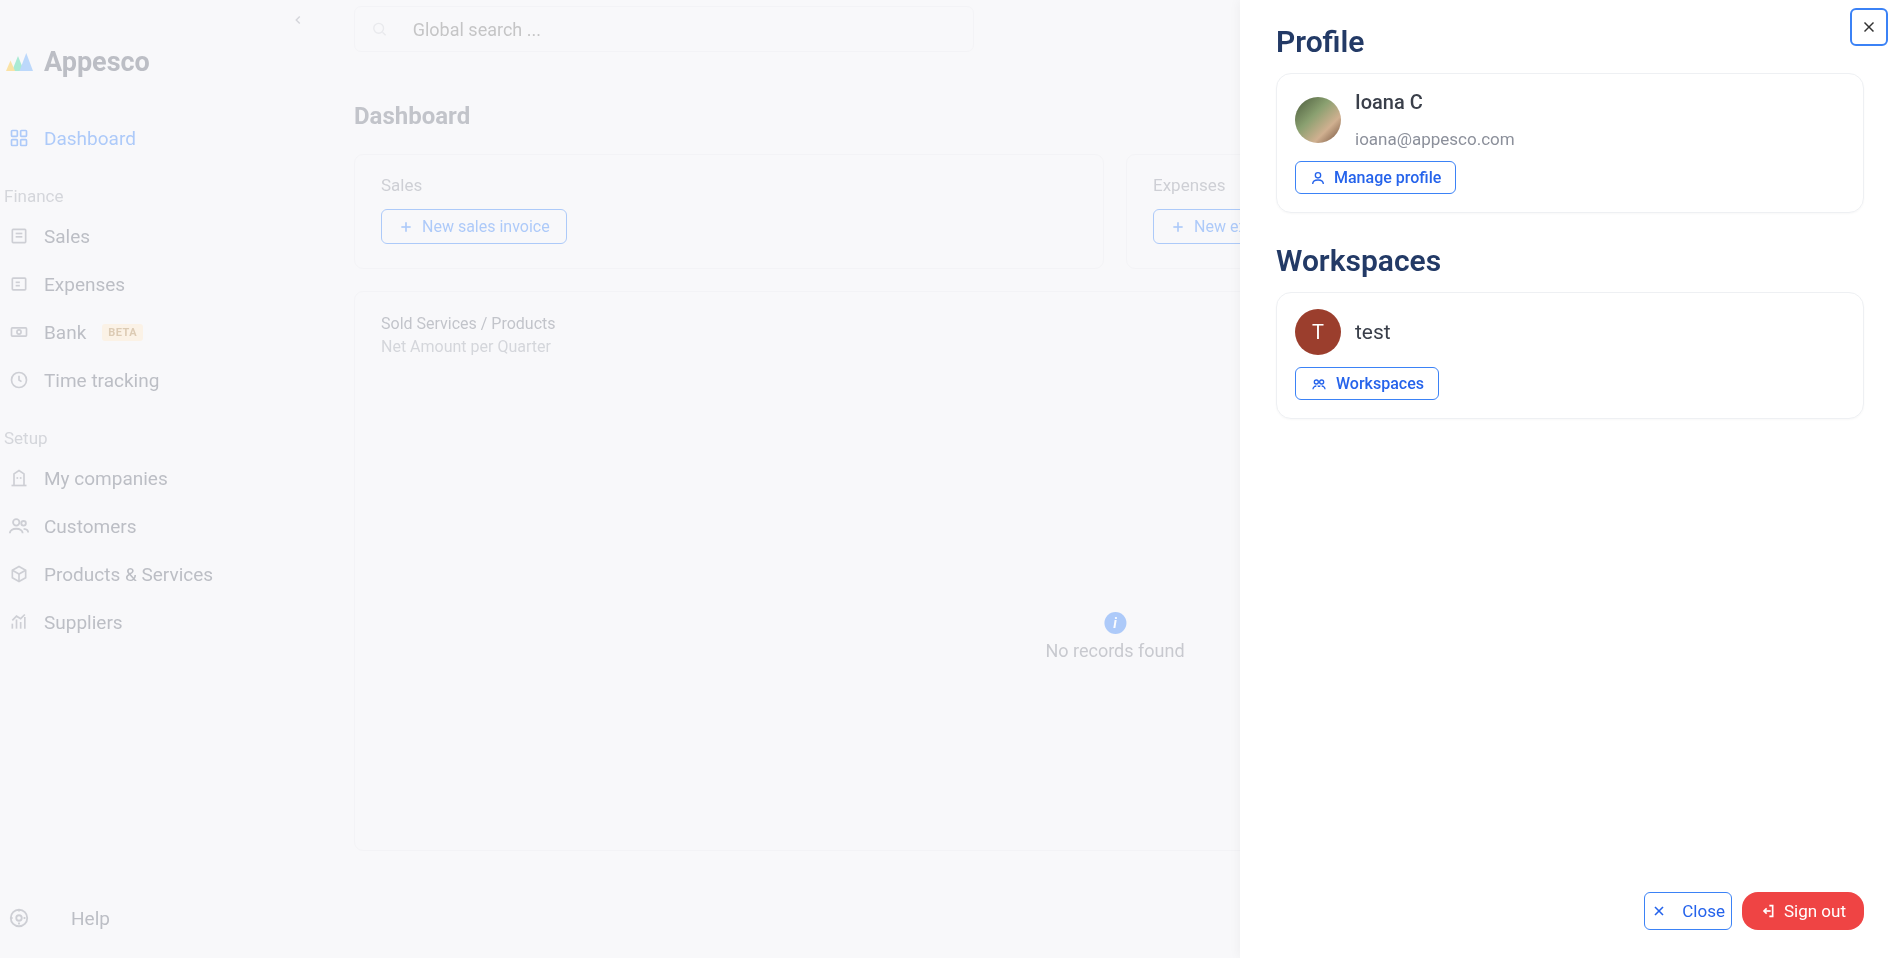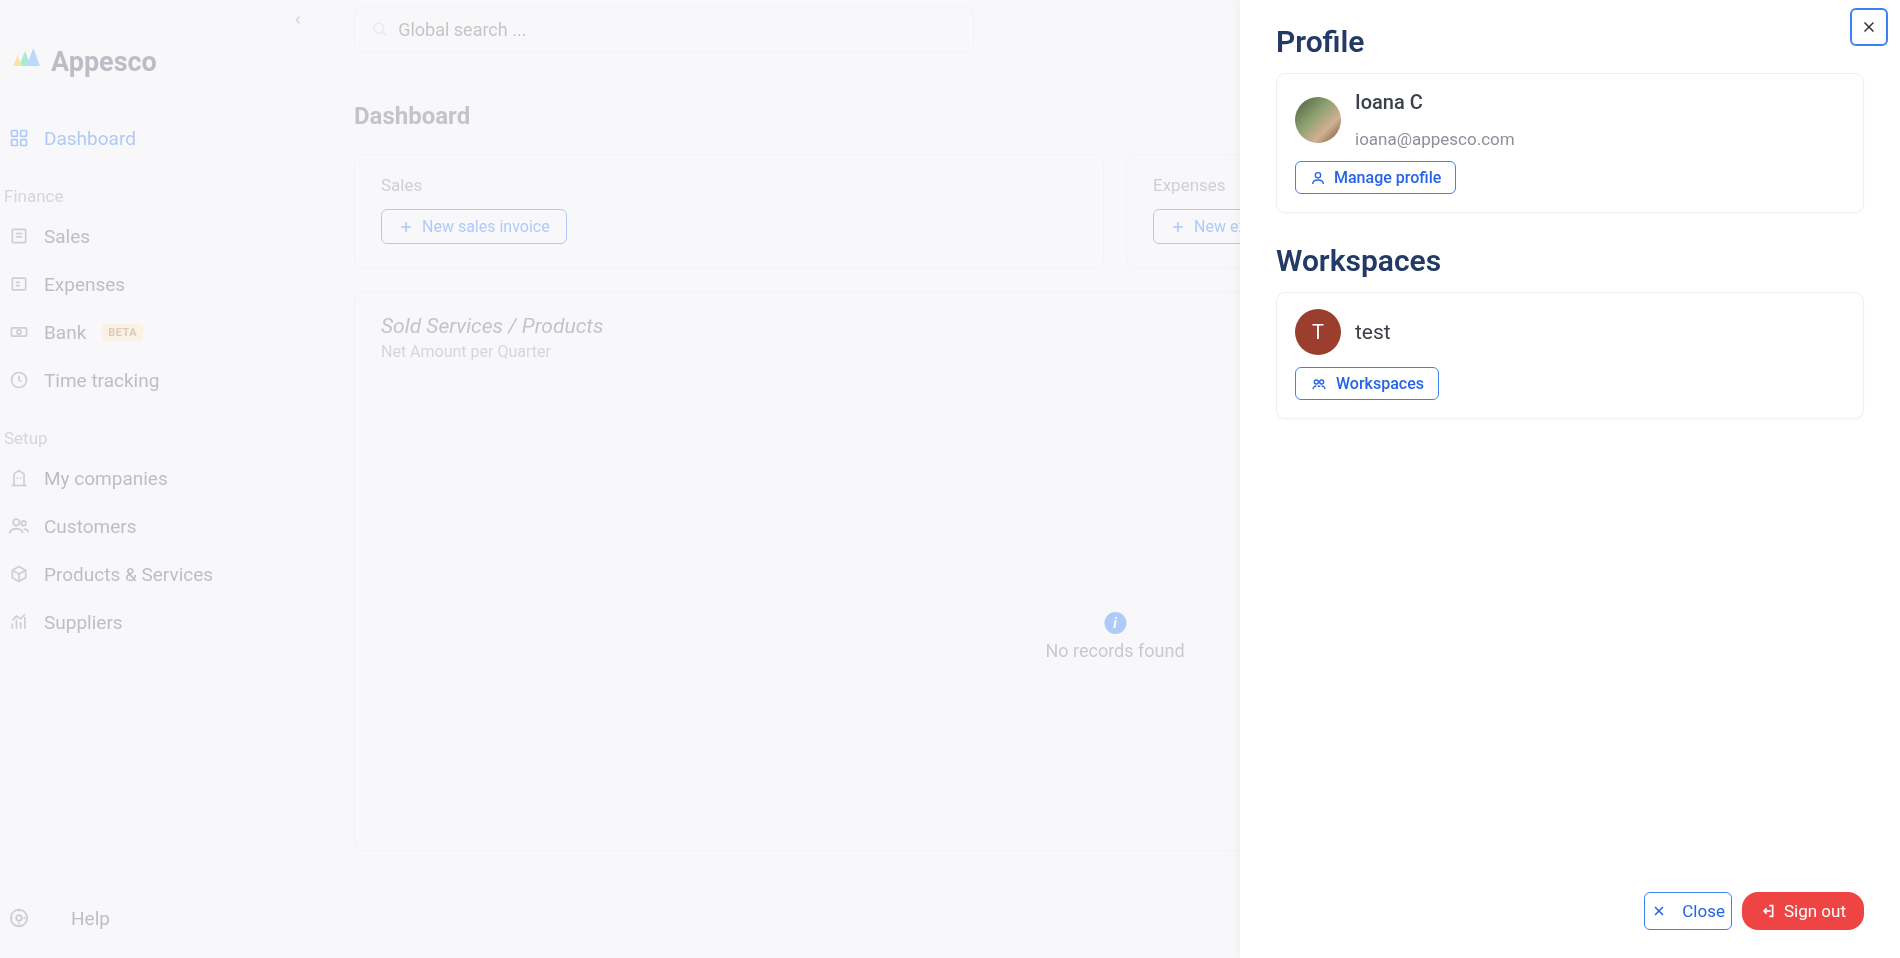--- a/index.html
+++ b/index.html
@@ -1,62 +1,62 @@
 <!DOCTYPE html>
 <html><head>
   <meta charset="utf-8">
   <style>
     * { box-sizing: border-box; margin: 0; padding: 0; font-family: -apple-system, BlinkMacSystemFont, "Segoe UI", Roboto, Arial, sans-serif; }
     body { width: 1900px; height: 958px; background: #f5f5f7; overflow: hidden; position: relative; }
     
     
     .sidebar { position: absolute; left: 0; top: 0; width: 330px; height: 100%; background: #f5f5f7; padding: 0; }
     .sidebar-collapse { position: absolute; top: 8px; right: 20px; width: 24px; height: 24px; color: #9ca0aa; cursor: pointer; display:flex; align-items:center; justify-content:center;}
-    .brand { padding: 46px 0 0 13px; display: flex; gap: 8px; }
+    .brand { padding: 46px 0 0 6px; display: flex; align-items: center; gap: 8px; }
     .brand-logo { width: 30px; height: 22px; }
     .brand-text { font-size: 27px; font-weight: 700; color: #5f6573; }
     
     .nav { margin-top: 36px; }
     .nav-item { display: flex; align-items: center; gap: 14px; padding: 0 8px; height: 48px; color: #5f6573; font-size: 19px; cursor: pointer; }
     .nav-item.active { color: #3b82f6; }
     .nav-icon { width: 22px; height: 22px; flex-shrink: 0; display:flex; align-items:center; justify-content:center; }
     .nav-group-label { font-size: 17px; color: #9ca0aa; padding: 24px 4px 6px 4px; }
     .badge-beta { background: #fde6c6; color: #b08449; font-size: 11px; font-weight:700; padding: 2px 6px; border-radius: 3px; margin-left: 2px; letter-spacing:0.5px;}
     
     .help-item { position: absolute; bottom: 16px; left: 0; right: 0; gap: 41px; }
     
     
     .main { position: absolute; left: 330px; top: 0; right: 0; bottom: 0; padding: 0 24px; }
-    .searchbar { margin-top: 6px; width: 620px; height: 46px; border: 1px solid #e9e9ed; border-radius: 7px; display: flex; align-items: center; padding: 0 16px; gap: 10px; background: #fff0; color: #b7bac2; font-size: 18px;}
+    .searchbar { margin-top: 6px; width: 620px; height: 46px; border: 1px solid #e9e9ed; border-radius: 7px; display: flex; align-items: center; padding: 0 16px; gap: 25px; background: #fff0; color: #b7bac2; font-size: 18px;}
     .searchbar svg { opacity: 0.6; }
     
     .page-title { font-size: 24px; color: #6e7380; margin-top: 50px; }
     
     .cards-row { display: flex; gap: 22px; margin-top: 24px; }
     .card { flex: 1; border: 1px solid #e9e9ed; border-radius: 9px; padding: 20px 26px 24px; background: transparent; }
     .card-label { font-size: 17px; color: #8c909b; }
     .card-btn { margin-top: 14px; display: inline-flex; align-items: center; gap: 8px; border: 1.5px solid #3b82f6; color: #3b82f6; font-size: 16px; padding: 7px 16px; border-radius: 6px; background: transparent; cursor: pointer; }
     
     .big-card { margin-top: 22px; border: 1px solid #e9e9ed; border-radius: 9px; padding: 22px 26px; height: 560px; background: transparent; position: relative;}
-    .big-card-title { font-size: 21px; color: #6e7380; font-style: italic; }
+    .big-card-title { font-size: 16px; color: #6e7380; }
     .big-card-sub { font-size: 16px; color: #9ca0aa; margin-top: 4px; }
     .empty { position: absolute; top: 320px; left: 50%; transform: translateX(-50%); text-align: center; color: #8c909b; }
     .empty-icon { width: 22px; height: 22px; background: #3b82f6; border-radius: 50%; color: #fff; display:inline-flex; align-items:center; justify-content:center; font-size: 14px; font-weight:700; font-style: italic; margin-bottom: 6px;}
     .empty-text { font-size: 18px; color: #7d818c; }
     
     
     .dim { position: absolute; inset: 0; background: rgba(250,250,252,0.6); pointer-events: none; }
     
     
     .drawer { position: absolute; right: 0; top: 0; width: 660px; height: 100%; background: #ffffff; box-shadow: -2px 0 10px rgba(0,0,0,0.04); padding: 24px 36px; display:flex; flex-direction:column;}
     .drawer-close { position: absolute; top: 8px; right: 12px; width: 38px; height: 38px; border: 2px solid #3b82f6; border-radius: 6px; display:flex; align-items:center; justify-content:center; cursor:pointer; color:#333;}
     .drawer h2 { font-size: 30px; font-weight: 600; color: #233a66; }
     .drawer h2.second { margin-top: 30px; }
     
-    .profile-card { margin-top: 14px; border: 1px solid #eef0f3; border-radius: 9px; padding: 16px 18px 18px; box-shadow: 0 1px 2px rgba(0,0,0,0.03);}
+    .profile-card { margin-top: 14px; border: 1px solid #eef0f3; border-radius: 15px; padding: 16px 18px 18px; box-shadow: 0 1px 2px rgba(0,0,0,0.03);}
     .profile-top { display:flex; align-items:center; gap: 14px; }
     .avatar { width: 46px; height: 46px; border-radius: 50%; flex-shrink:0; }
     .avatar-img { background: linear-gradient(135deg,#4a5a3b 0%, #8aa070 40%, #d0b090 70%, #6b4a36 100%); }
     .avatar-letter { background: #9b3e2d; color:#fff; display:flex; align-items:center; justify-content:center; font-size:20px; }
     .profile-name { font-size: 20px; color: #3a3f4a; font-weight: 500;}
     .profile-email { font-size: 17px; color: #8c909b; margin-top: 15px;}
     .ws-name { font-size: 21px; color: #3a3f4a; }
     .outline-btn { margin-top: 12px; display:inline-flex; align-items:center; gap: 8px; border: 1.5px solid #3b82f6; color: #2563eb; padding: 6px 14px; border-radius: 6px; font-size: 16px; background:#fff; cursor:pointer; font-weight:500;}
     .drawer-spacer { flex: 1; }
     

